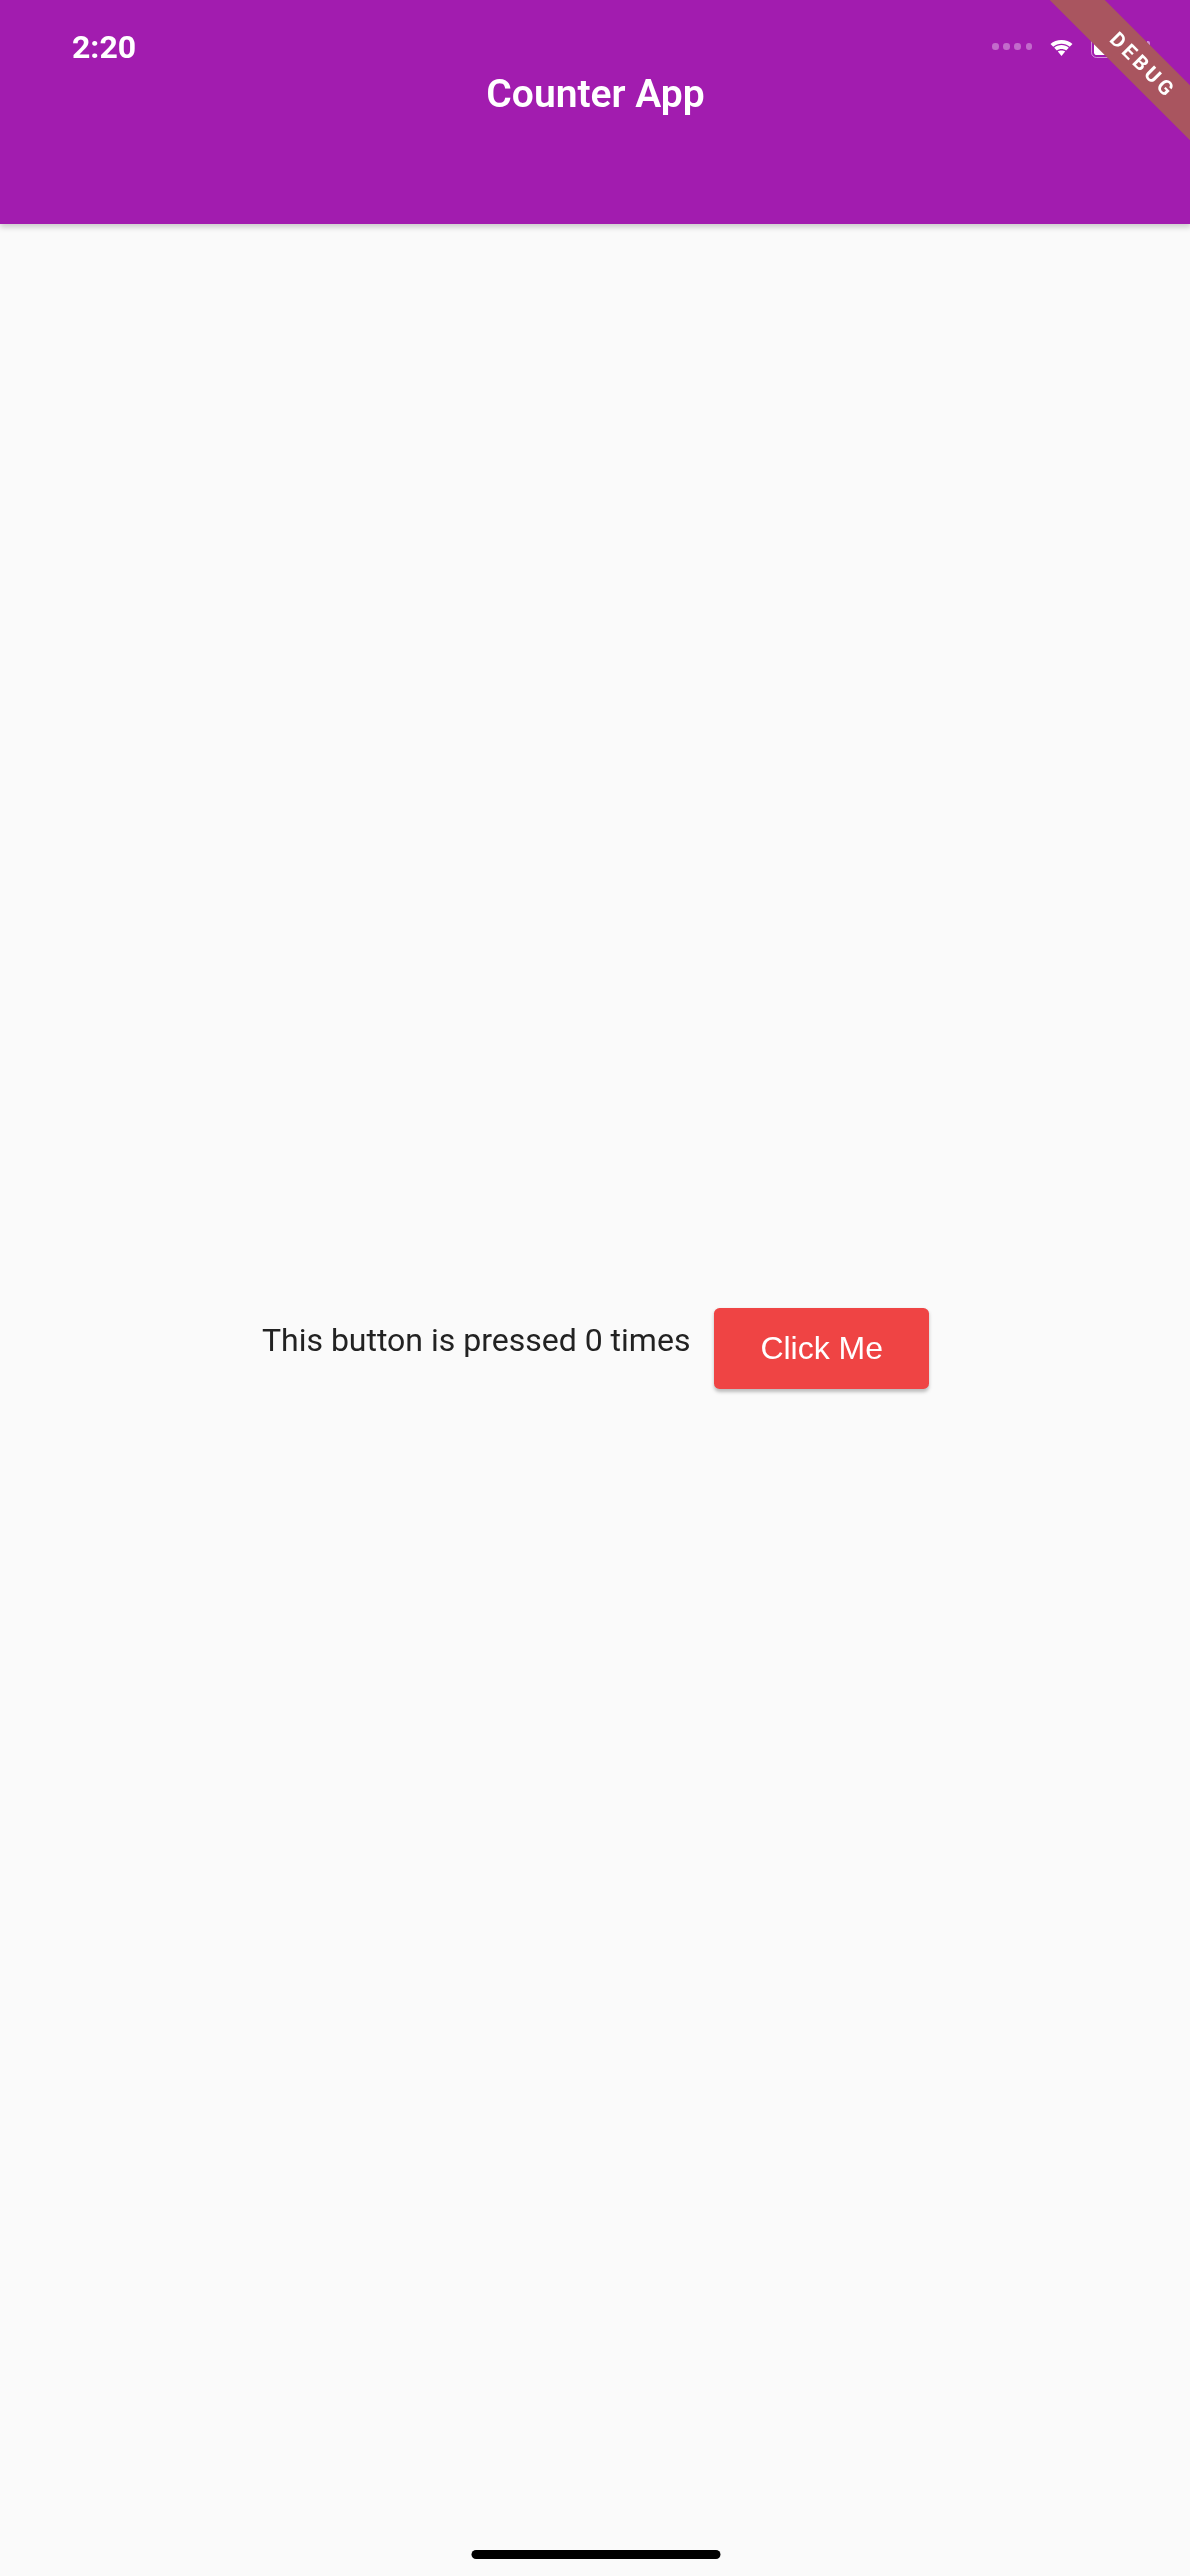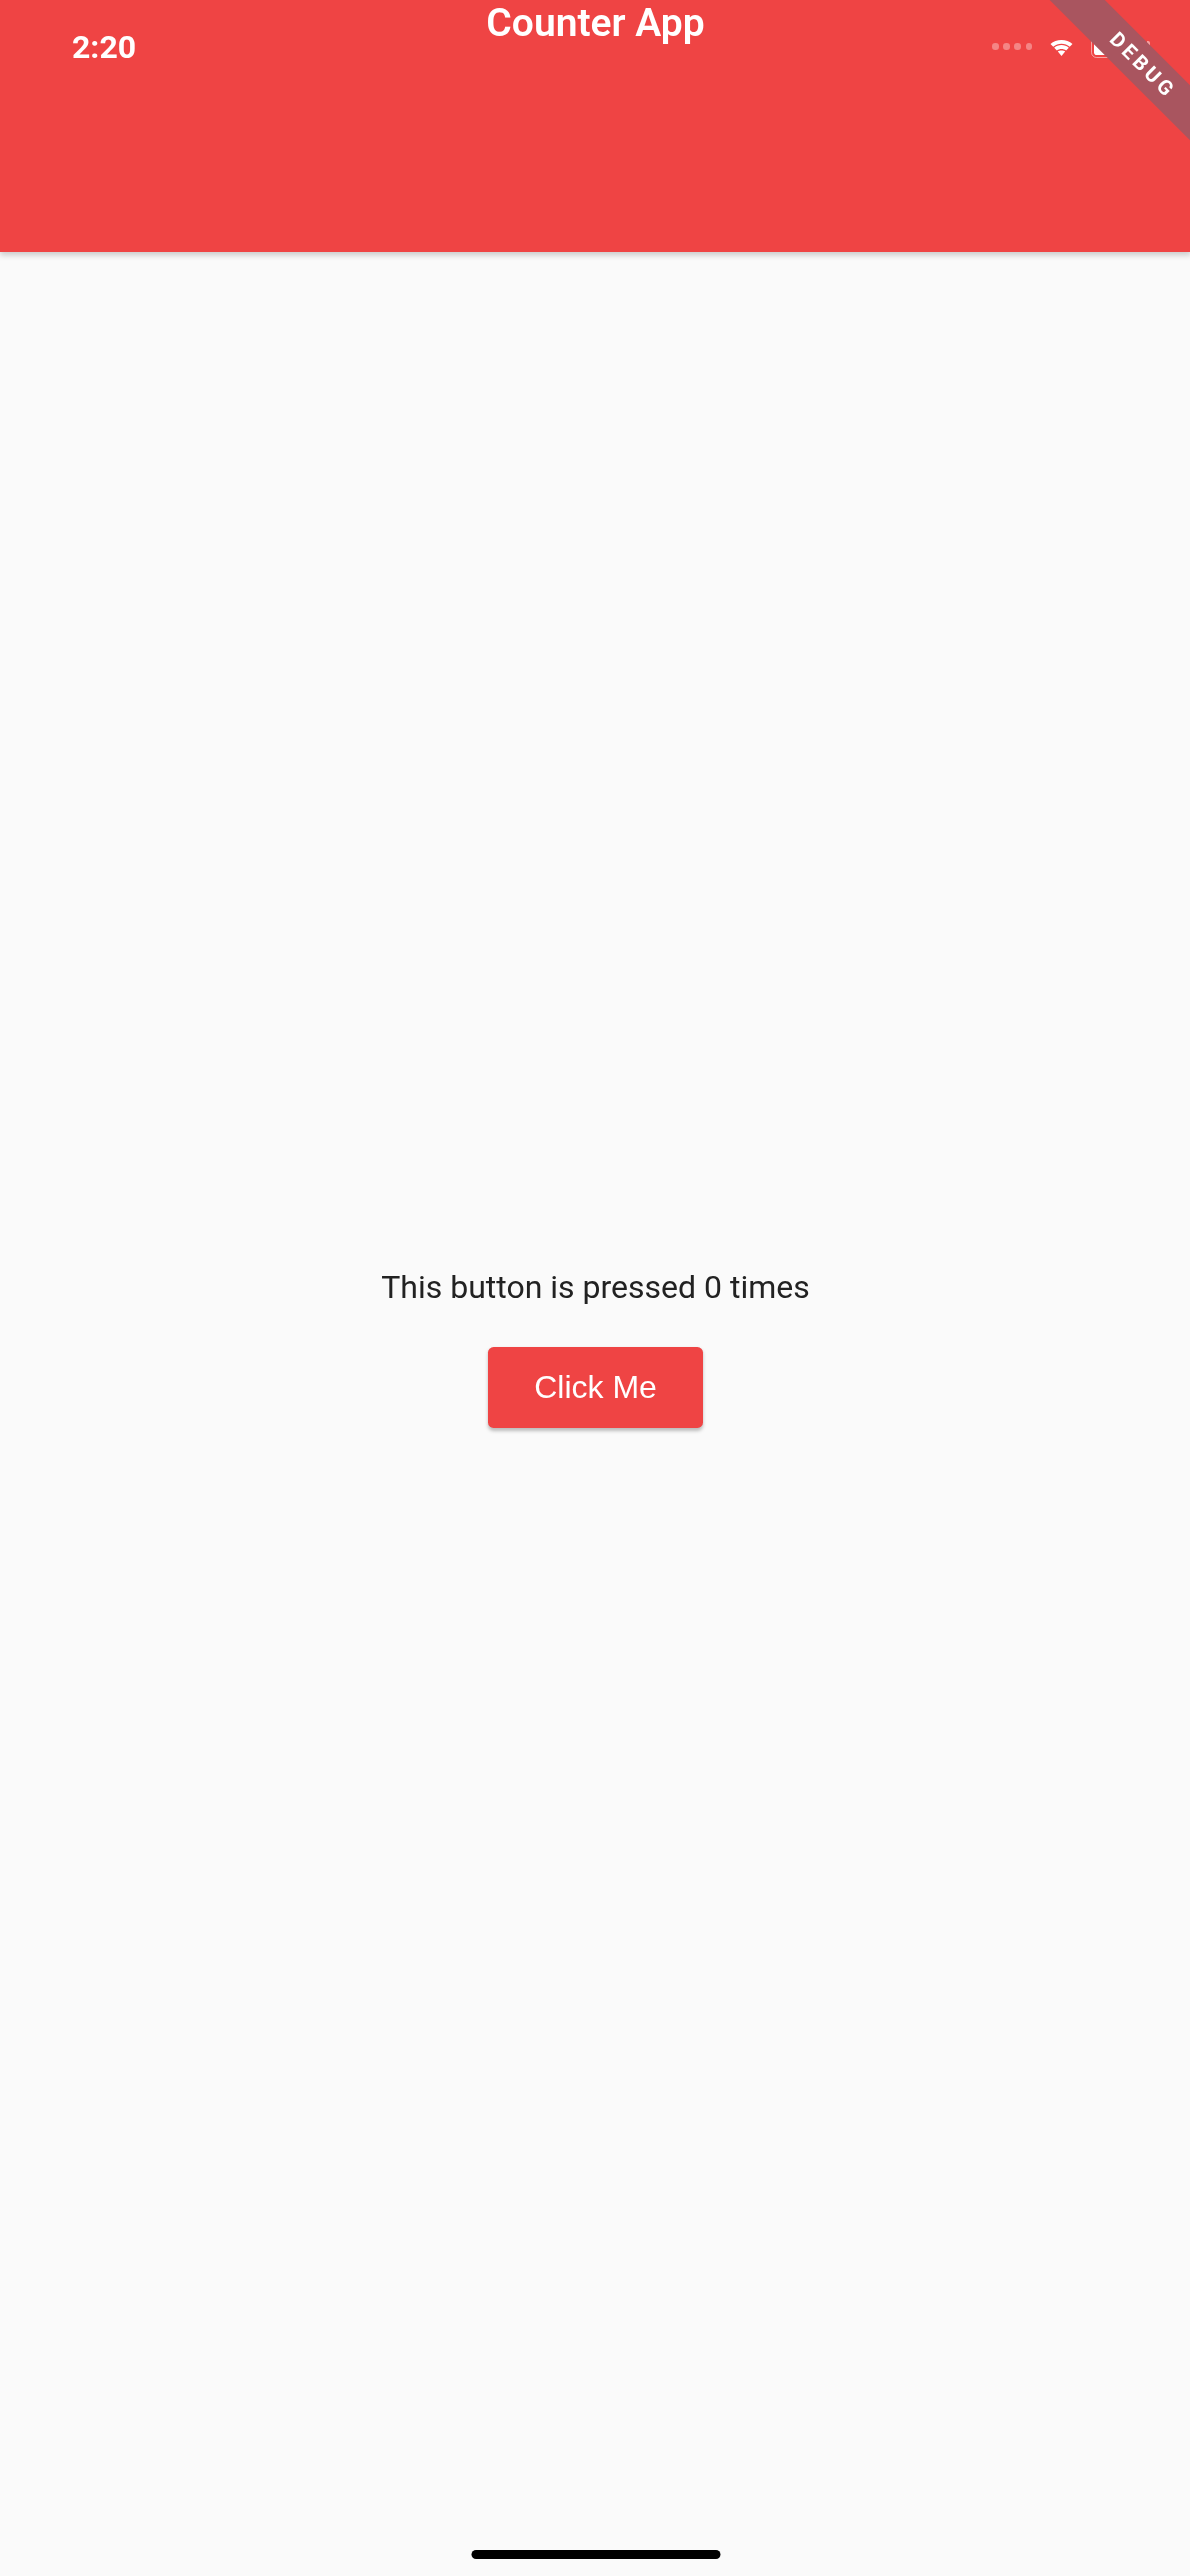--- a/index.html
+++ b/index.html
@@ -88,24 +88,24 @@
       position: absolute;
       right: -4.6px;
       top: 7.4px;
       width: 2.8px;
       height: 9.3px;
       background: rgba(255,255,255,0.5);
       border-radius: 0 1.9px 1.9px 0;
     }
 
     .app-bar {
-      background: #ef4444;
-      height: 252px;
-      display: flex;
-      align-items: flex-start;
+      background: #a21caf;
+      height: 224px;
+      display: flex;
+      align-items: center;
       justify-content: center;
       padding-bottom: 37px;
       box-shadow: 0 3.7px 5.6px rgba(0,0,0,0.18);
       position: relative;
       z-index: 5;
     }
 
     .app-title {
       color: #fff;
       font-size: 39px;
@@ -133,21 +133,20 @@
       bottom: 0;
       left: 0;
       right: 0;
       display: flex;
       align-items: center;
       justify-content: center;
     }
 
     .center-block {
       display: flex;
-      flex-direction: column;
       align-items: center;
       transform: translateY(-83px);
       gap: 24px;
     }
 
     .counter-text {
       color: #222;
       font-size: 32px;
       font-weight: 400;
       margin-bottom: 16.7px;

